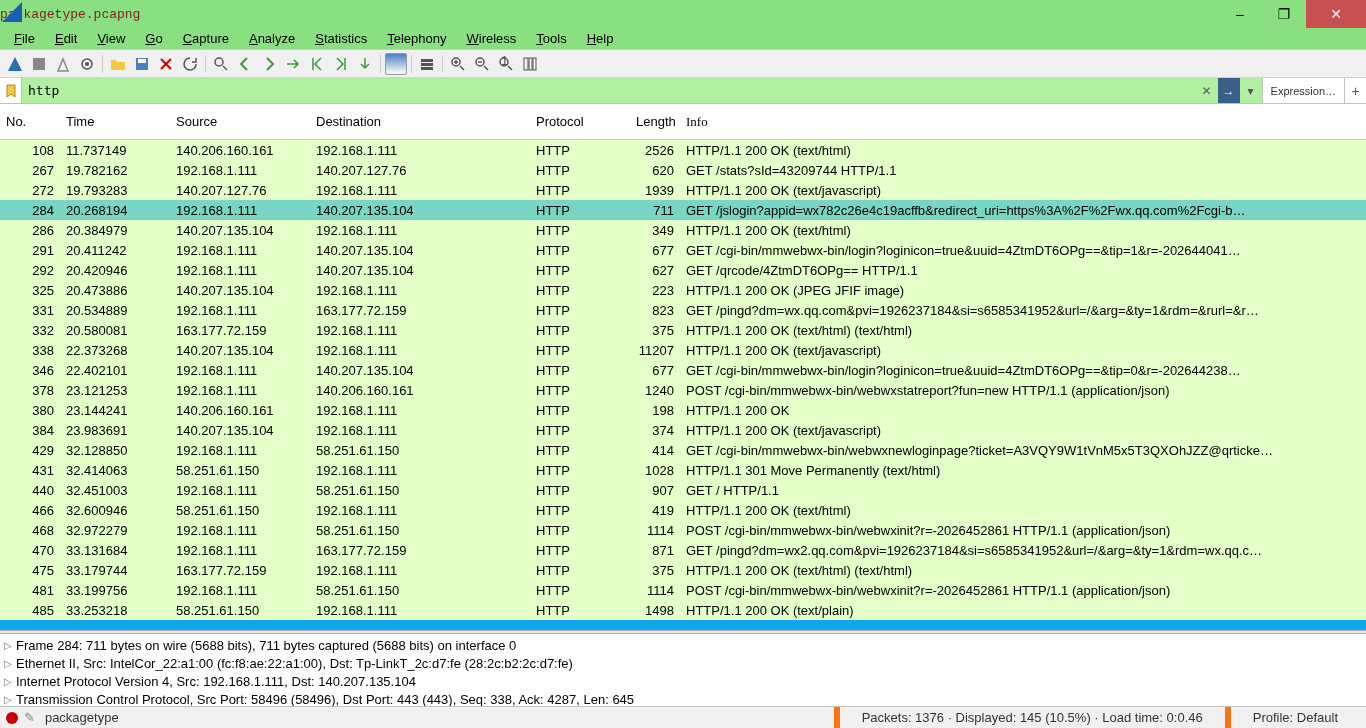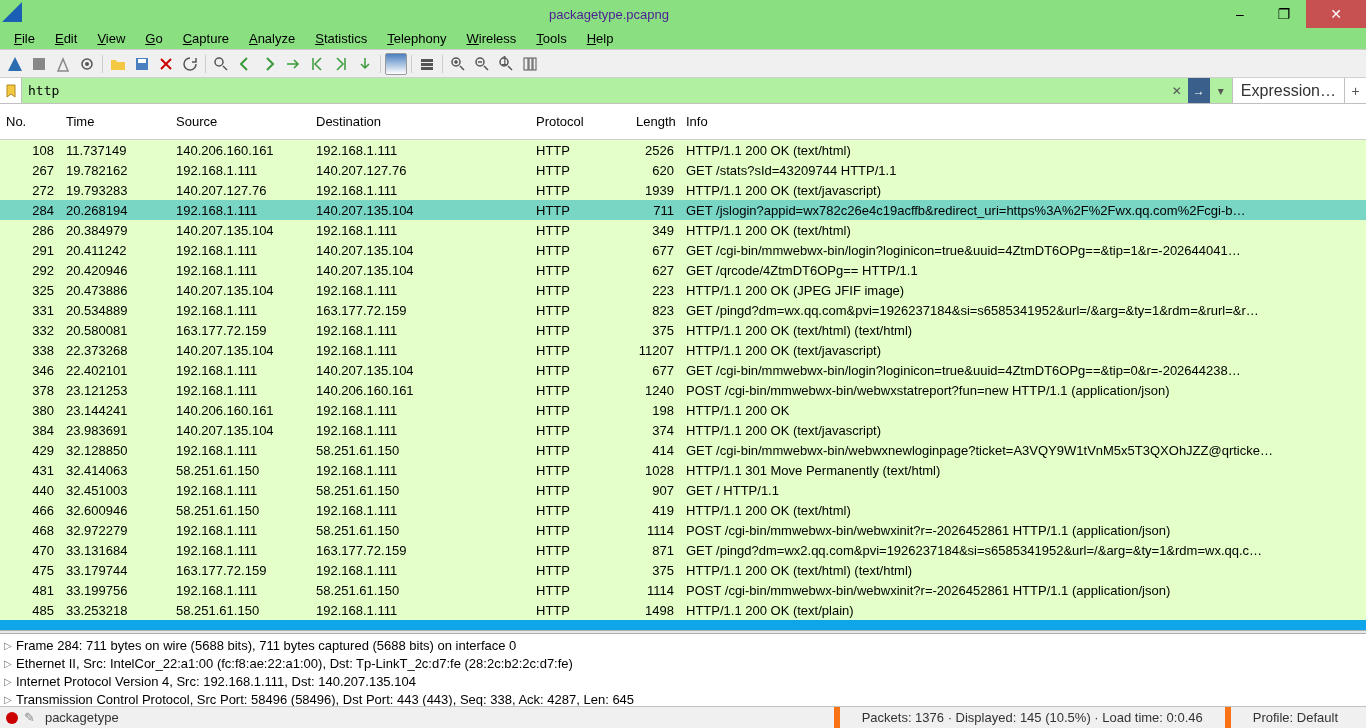--- a/index.html
+++ b/index.html
@@ -1,21 +1,21 @@
 <!DOCTYPE html>
 <html><head>
 <meta charset="utf-8">
 <style>
 * { margin:0; padding:0; box-sizing:border-box; font-family:"Segoe UI","Microsoft YaHei",Arial,sans-serif; font-size:13px; }
 html,body { width:1366px; height:728px; overflow:hidden; background:#f0f0f0; }
 
 
 .titlebar { height:28px; background:#8ae080; display:flex; align-items:center; position:relative; }
 .titlebar .fin { position:absolute; left:2px; top:2px; width:0; height:0; border-style:solid; border-width:0 0 20px 20px; border-color:transparent transparent #1a5fb4 transparent; }
-.titlebar .title { flex:1; text-align:center; font-size:13px; color:#4c1d95; }
+.titlebar .title { flex:1; font-size:13px; color:#7f1d1d;font-family:Liberation Mono, monospace; }
 .titlebar .btns { display:flex; }
 .titlebar .btn { width:44px; height:28px; display:flex; align-items:center; justify-content:center; font-size:14px; color:#000; }
 .titlebar .btn.close { background:#c75050; color:#fff; width:60px; }
 
 
 .menubar { height:22px; background:#8ae080; display:flex; align-items:center; padding:0 4px; gap:0; border-bottom:1px solid #ccc;}
 .menubar span { padding:2px 10px; font-size:13px; color:#000; }
 .menubar span u { text-decoration:underline; }
 
 
@@ -24,27 +24,27 @@
 .toolbar .tb svg { width:16px; height:16px; }
 .toolbar .sep { width:1px; height:18px; background:#ccc; margin:0 2px; }
 
 
 .filterbar { height:26px; background:#fff; display:flex; align-items:stretch; border-bottom:1px solid #c0c0c0;}
 .filterbar .bookmark { width:22px; display:flex; align-items:center; justify-content:center; background:#fff; border-right:1px solid #c0c0c0;}
 .filterbar .bookmark svg{width:14px;height:14px;}
 .filterbar input { flex:1; background:#b0f0a0; border:none; padding:0 6px; font-family:Consolas,monospace; font-size:13px; outline:none;}
 .filterbar .fbtn { width:22px; display:flex; align-items:center; justify-content:center; background:#b0f0a0; border:none; font-size:12px; color:#555;}
 .filterbar .fbtn.dark{background:#3a5f8a;}
-.filterbar .expr { padding:0 8px; display:flex; align-items:center; font-size:16px; color:#333; border-left:1px solid #c0c0c0;}
+.filterbar .expr { padding:0 8px; display:flex; align-items:center; font-size:11px; color:#333; border-left:1px solid #c0c0c0;}
 .filterbar .plus { width:22px; display:flex; align-items:center; justify-content:center; font-size:14px; color:#555; border-left:1px solid #c0c0c0;}
 
 
 .cols { height:36px; background:#fff; display:flex; align-items:center; font-family:Consolas,"Courier New",monospace; font-size:13px; border-bottom:1px solid #d0d0d0; color:#000;}
 .cols span { padding:0 6px; white-space:nowrap; overflow:hidden;}
-.c-no{width:60px;} .c-time{width:110px;} .c-src{width:140px;} .c-dst{width:220px;} .c-proto{width:100px;} .c-len{width:50px;text-align:center;} .c-info{flex:1;padding-left:6px;}
+.c-no{width:60px;} .c-time{width:110px;} .c-src{width:140px;} .c-dst{width:220px;} .c-proto{width:100px;} .c-len{width:50px;text-align:center;} .c-info{flex:1;padding-left:6px;font-family:Liberation Serif, serif;}
 
 .packets { height:490px; overflow:hidden; background:#0ea5e9; font-family:Consolas,"Courier New",monospace; font-size:13px;}
 .row { height:20px; display:flex; align-items:center; background:#e4ffc7; white-space:nowrap; overflow:hidden;}
 .row.sel { background:#7ad6c4; }
 .row span { padding:0 6px; white-space:nowrap; overflow:hidden; text-overflow:ellipsis;}
 .r-mark{width:12px;} .r-no{width:48px;text-align:right;} .r-time{width:110px;} .r-src{width:140px;} .r-dst{width:220px;} .r-proto{width:100px;} .r-len{width:50px;text-align:right;} .r-info{flex:1;padding-left:6px;overflow:hidden;text-overflow:ellipsis;}
 
 .divider { height:4px; background:#e8e8e8; border-top:1px solid #b0b0b0; border-bottom:1px solid #b0b0b0; cursor:row-resize;}
 
 

